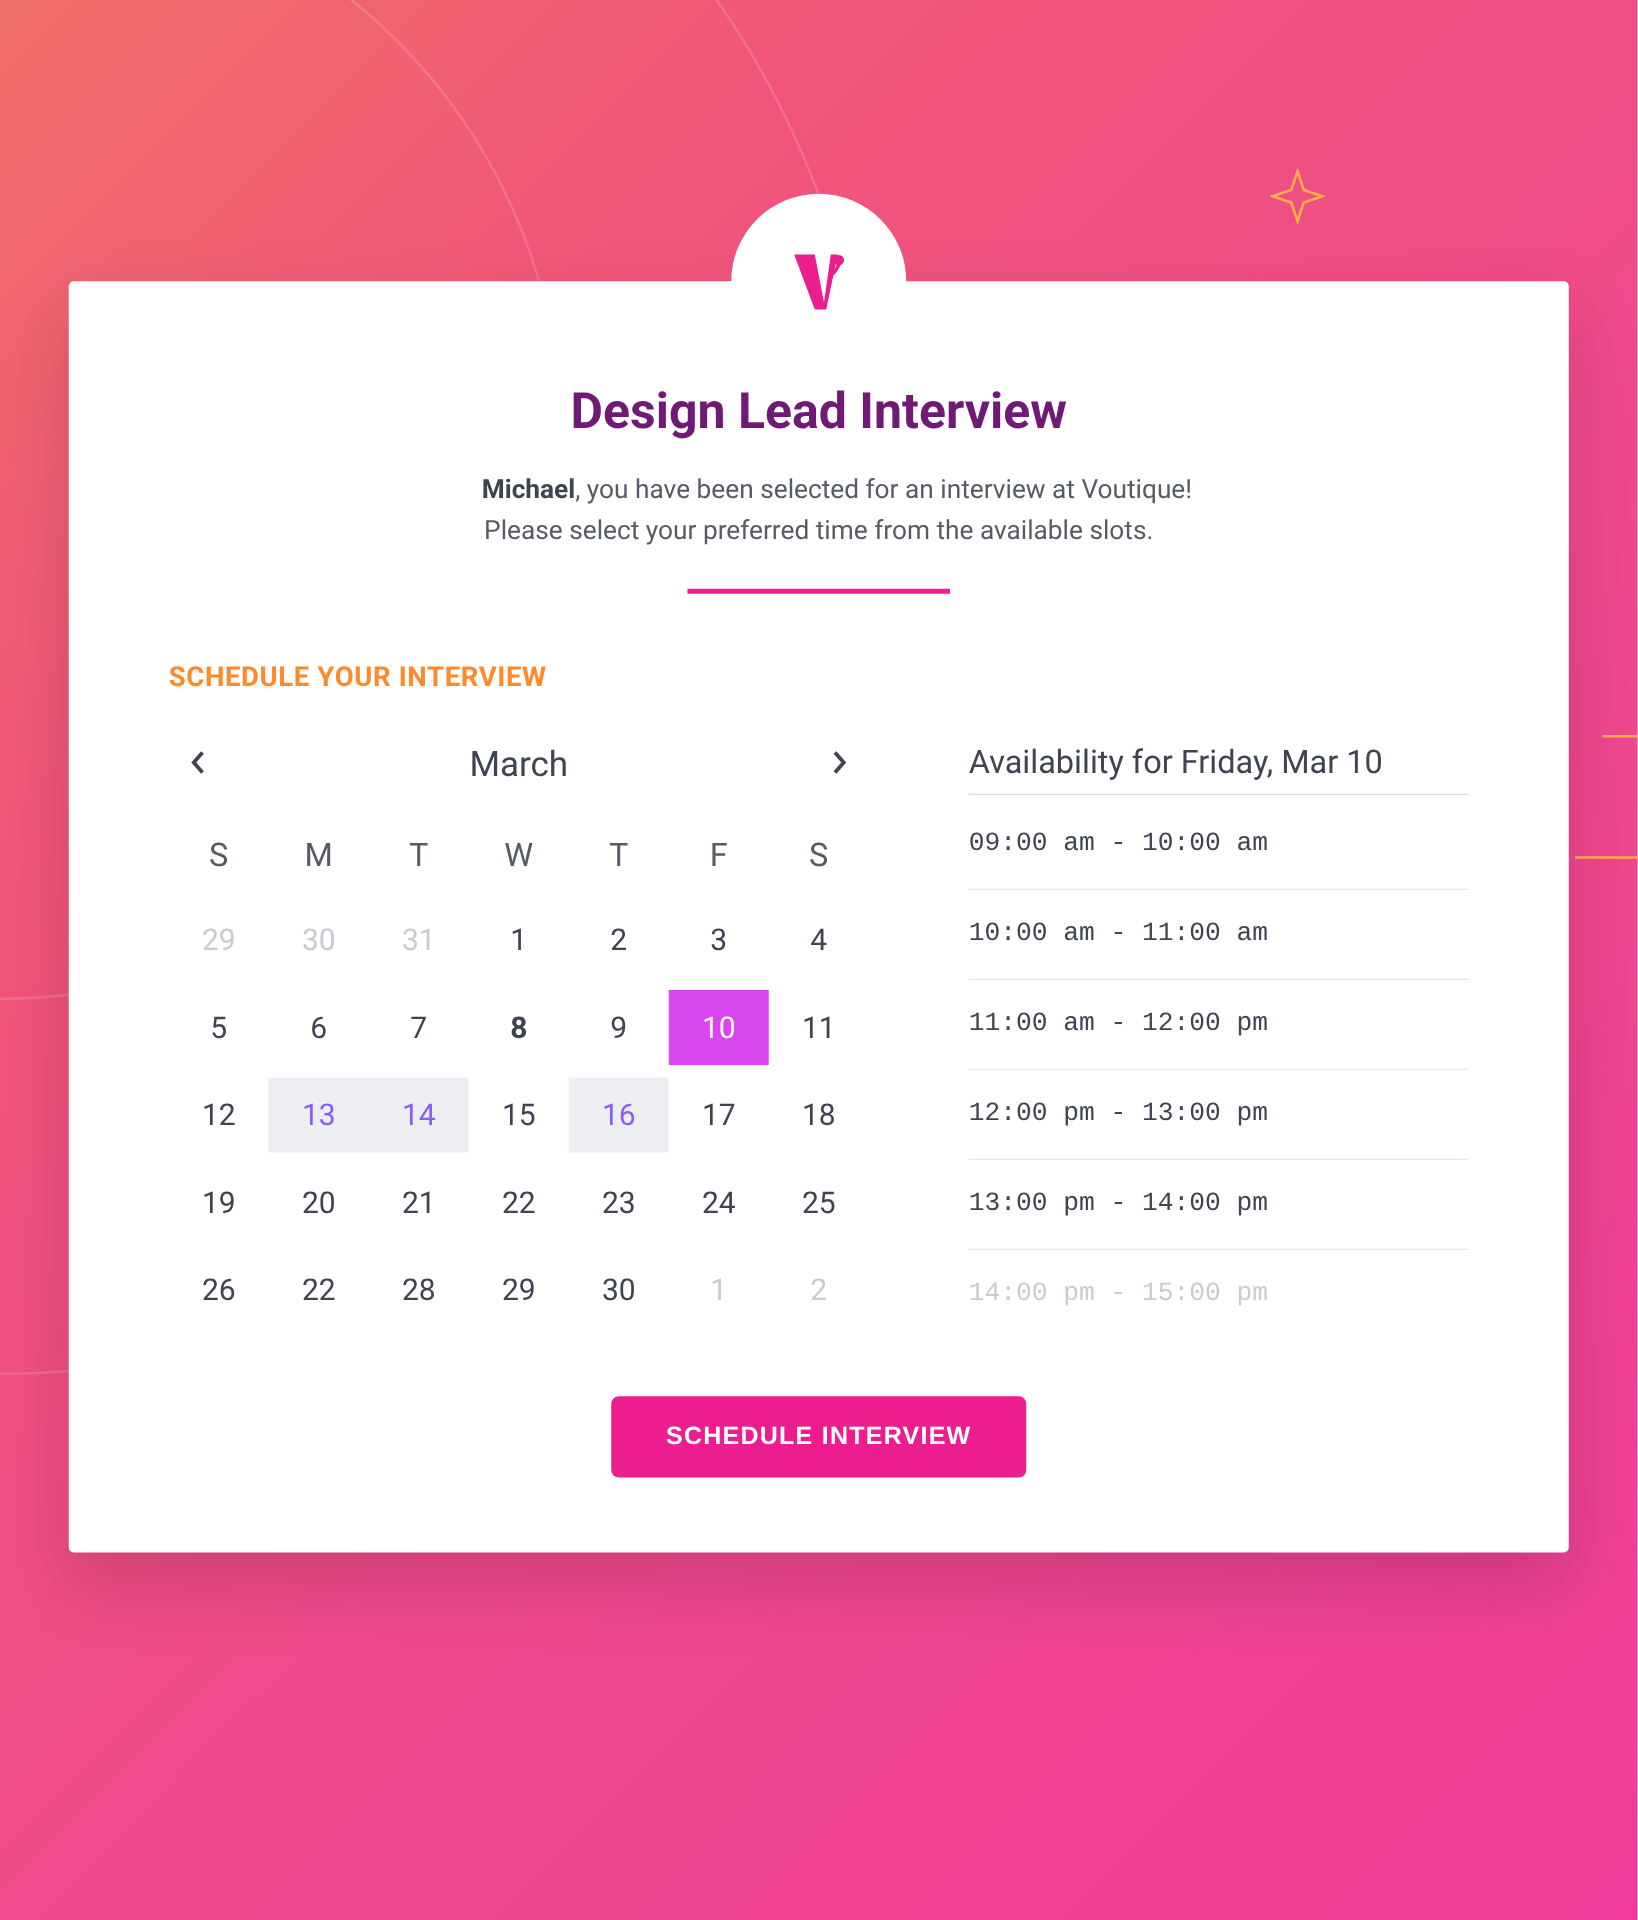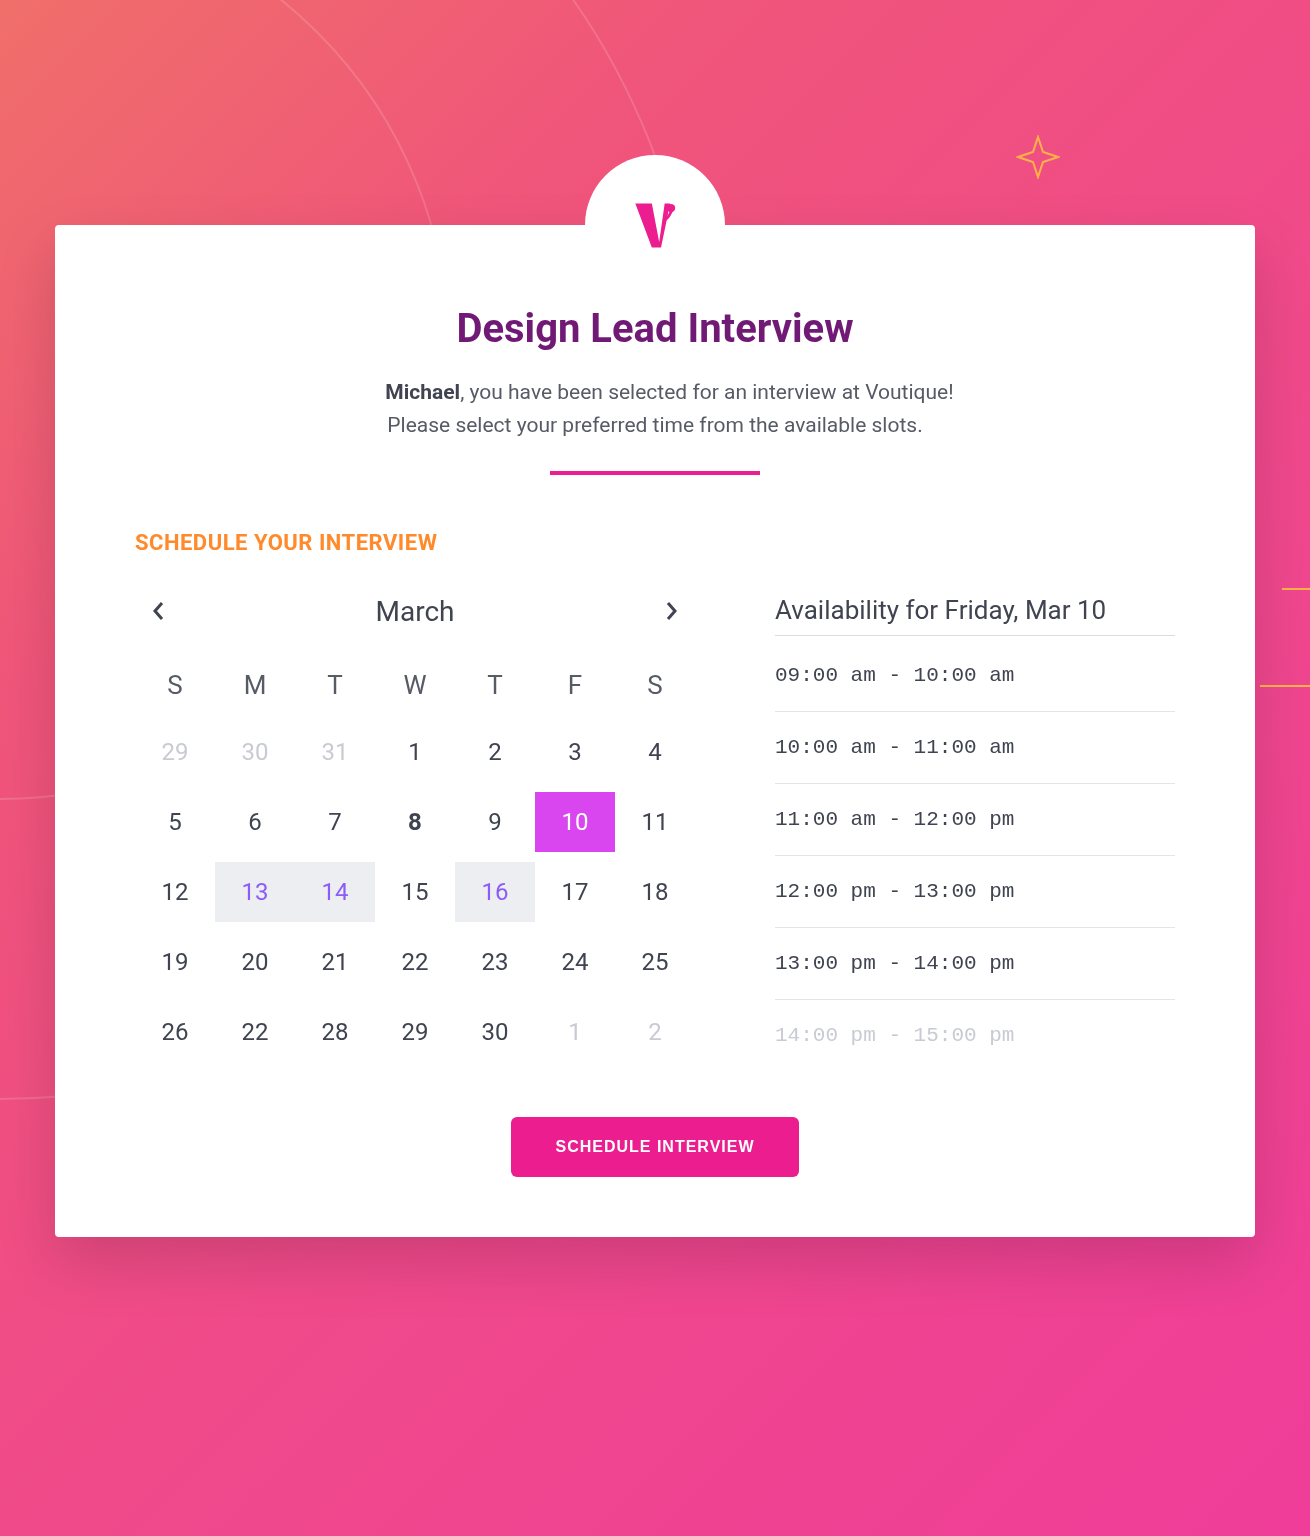--- a/index.html
+++ b/index.html
@@ -89,21 +89,21 @@
   border-bottom:1px solid #e2e5ea;
   cursor:pointer;
   font-family:Liberation Mono, monospace;
 }
 .slot.faded{color:#c8cbd2;border-bottom:none;}
 .cta-row{text-align:center;margin-top:55px;}
 .cta-btn{
   display:inline-block;
   background:#ec1d8f;
   color:#fff;
-  font-size:16px;
+  font-size:20px;
   font-weight:700;
   letter-spacing:1px;
   padding:21px 44px;
   border:none;
   border-radius:6px;
   cursor:pointer;
 }
 .hline{position:absolute;right:0;height:2px;background:#ffb347;}
 </style>
 </head>

